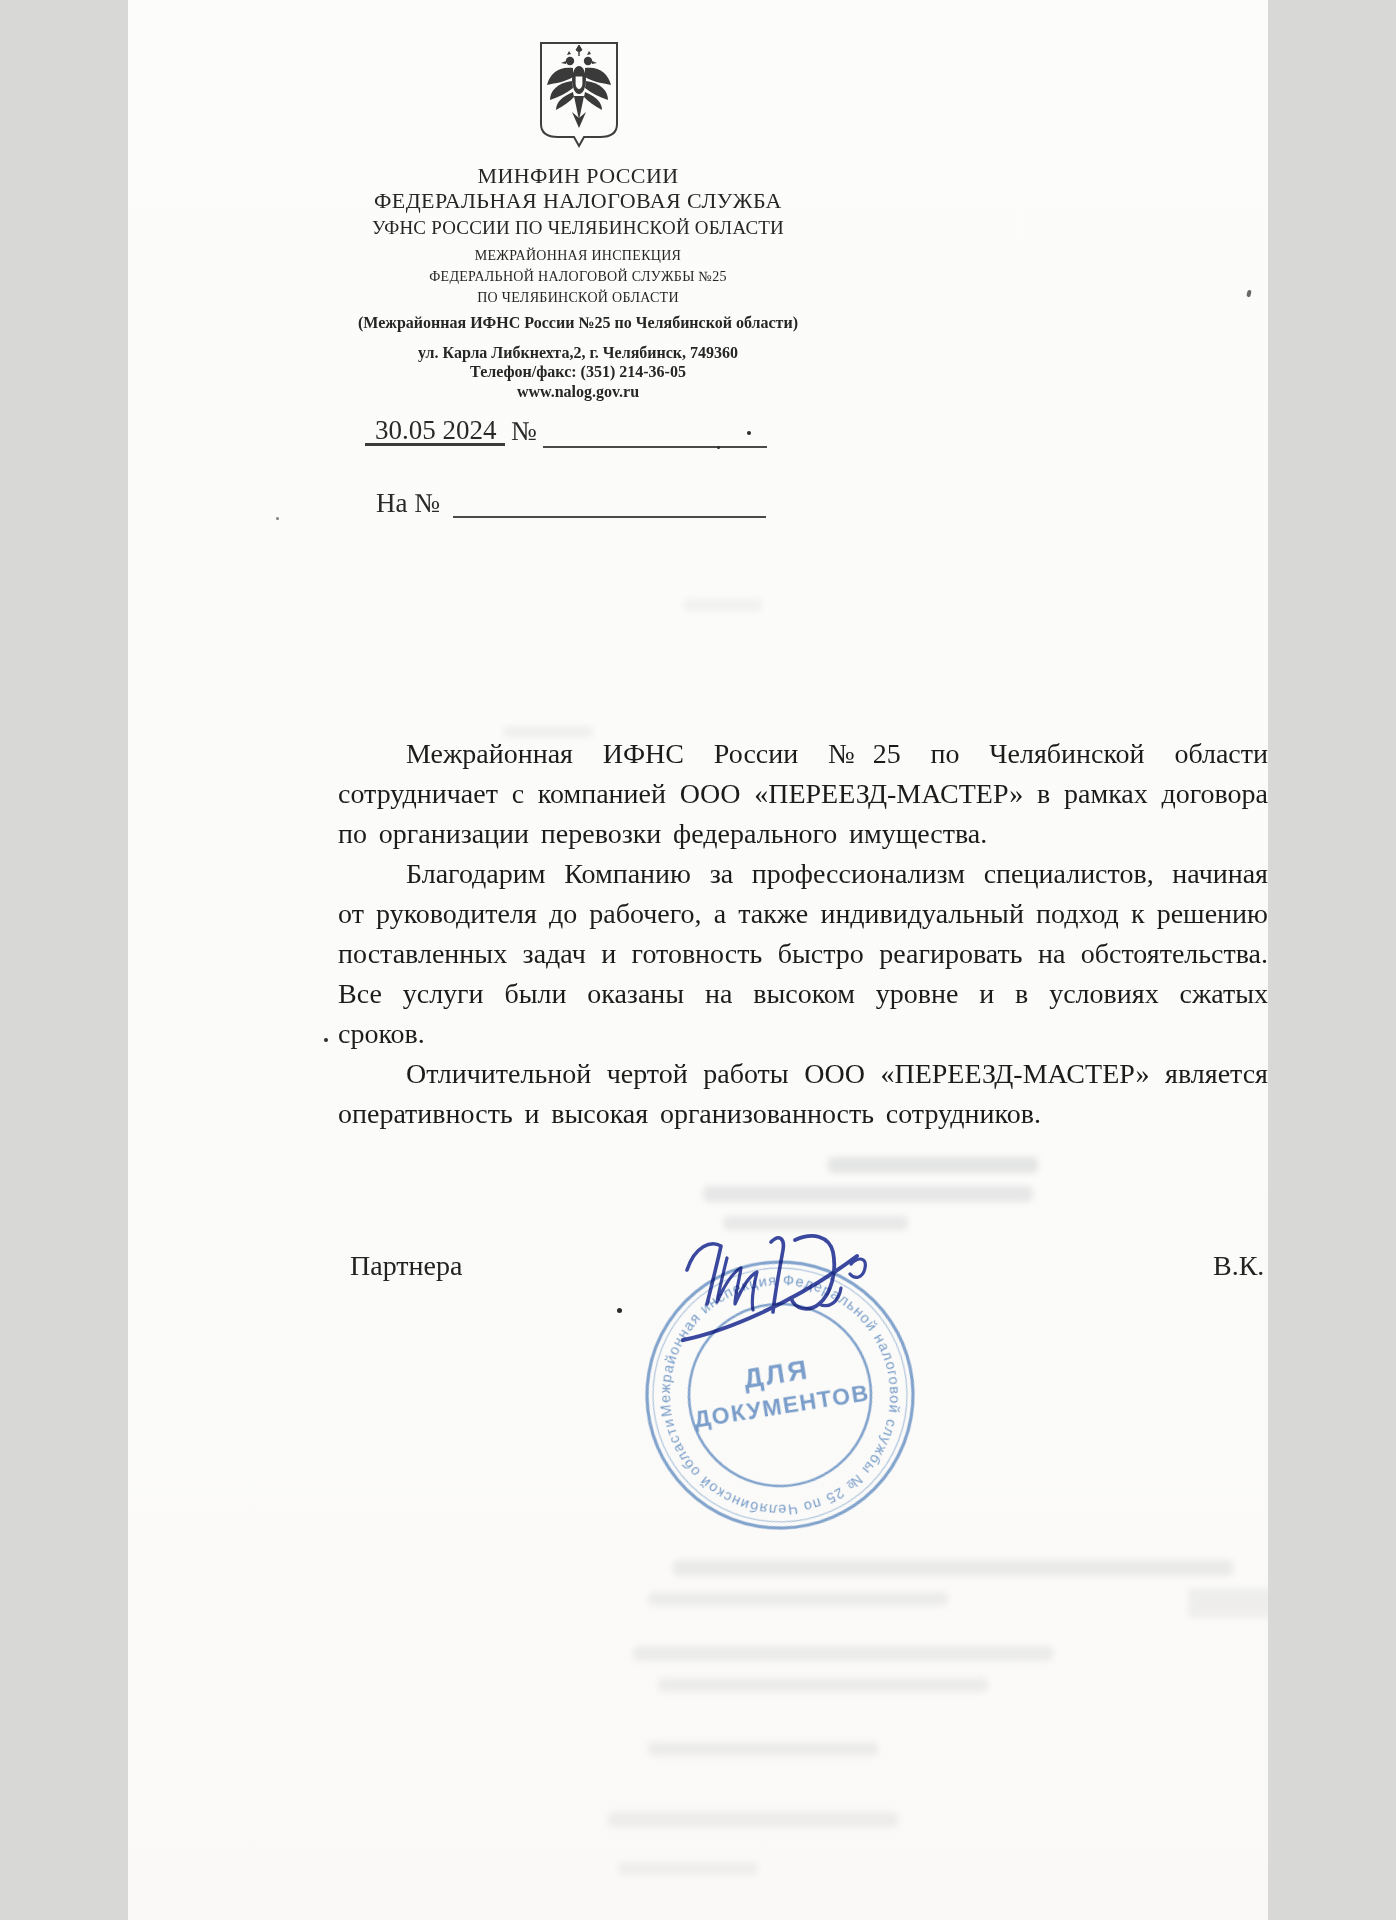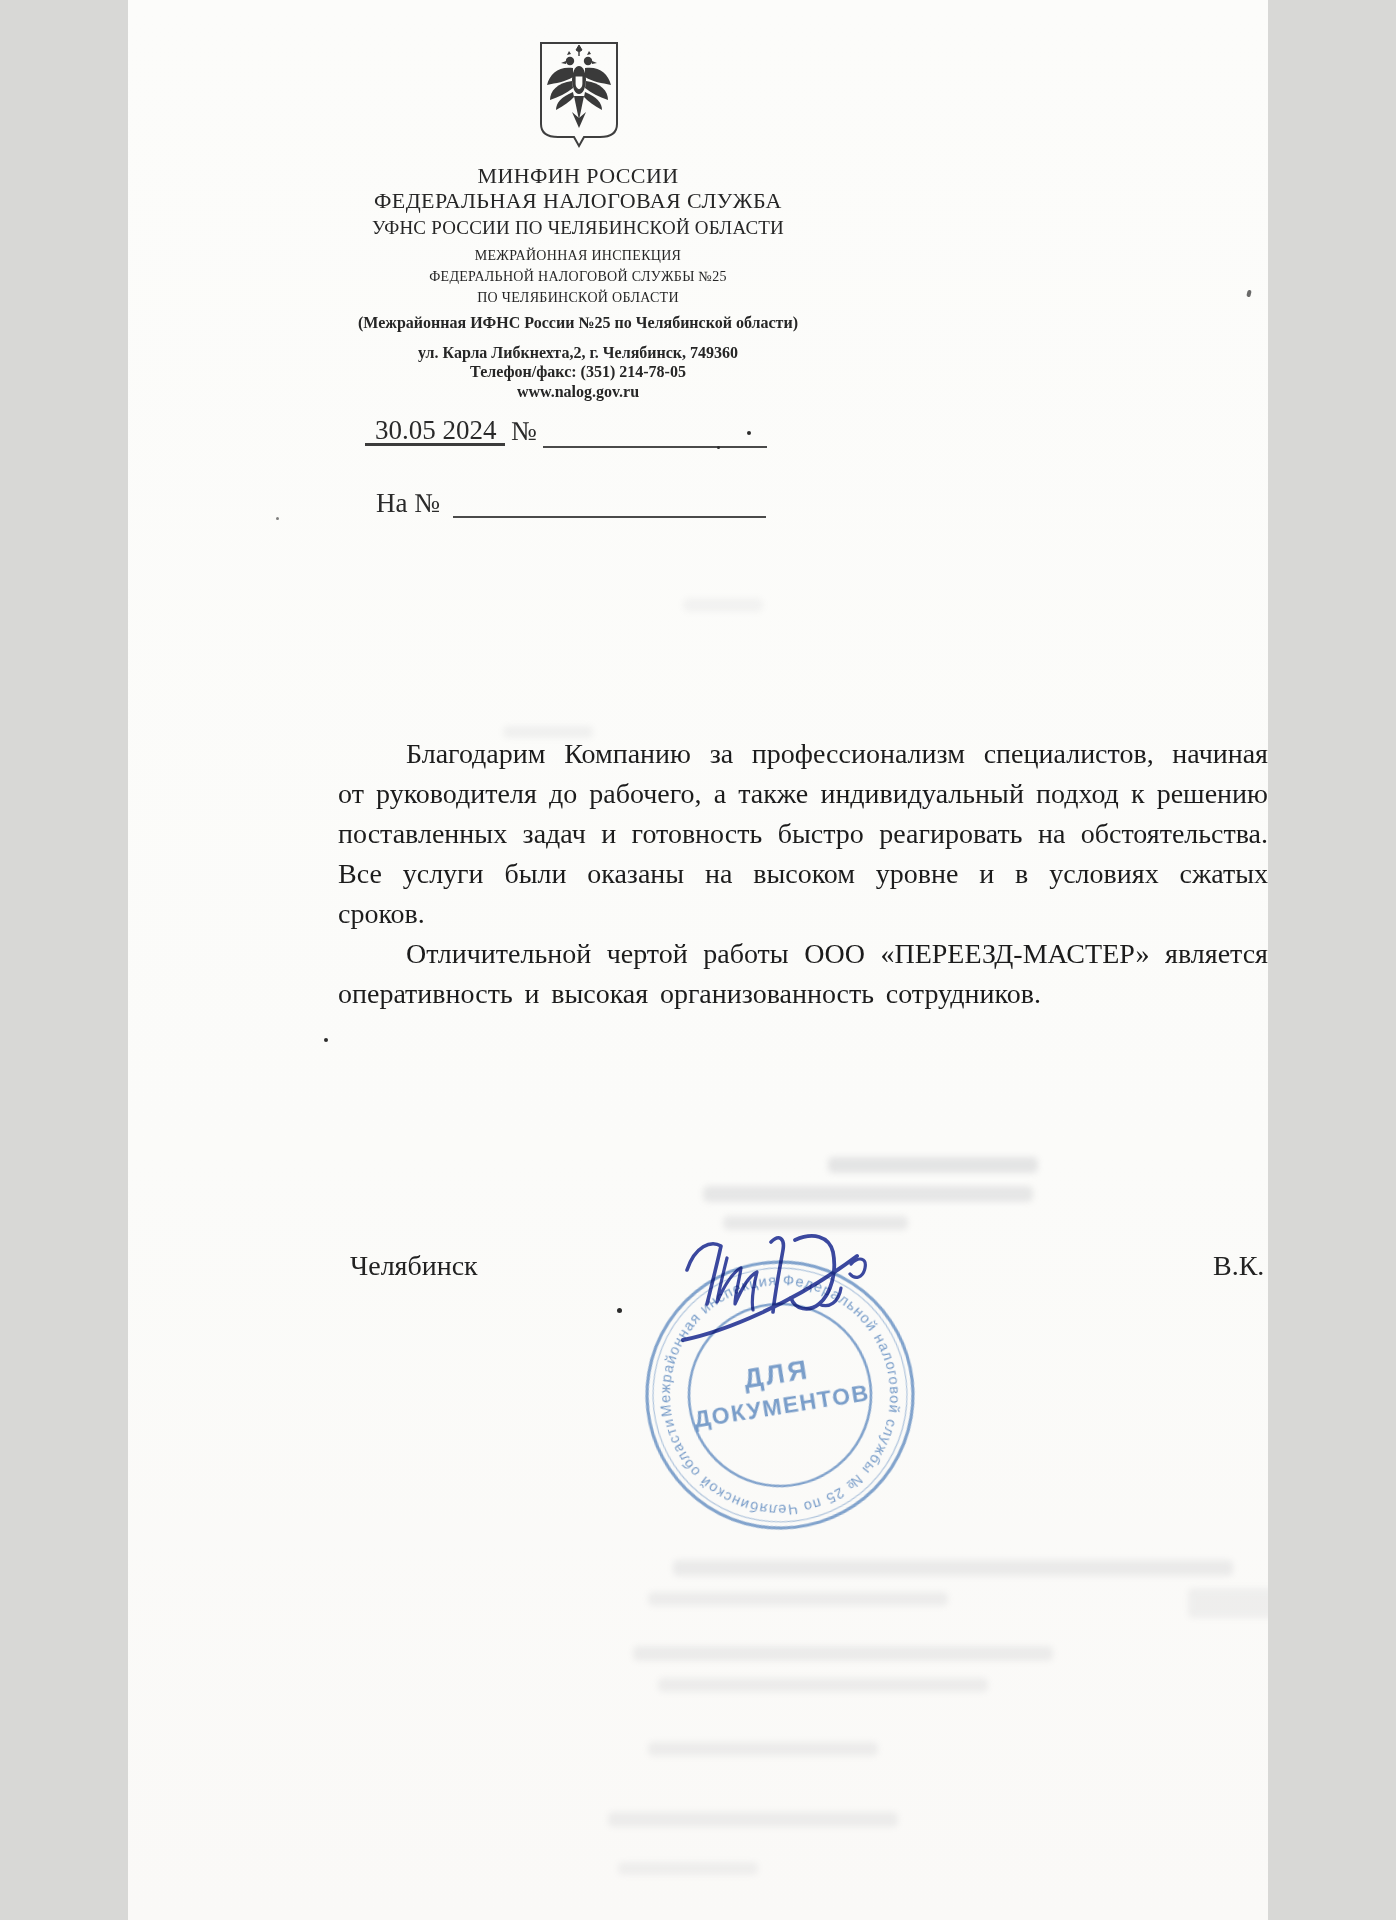--- a/index.html
+++ b/index.html
@@ -77,39 +77,40 @@
     </svg>
 
     <div class="lh-line lh-big" style="top:163px;">МИНФИН РОССИИ</div>
     <div class="lh-line lh-big" style="top:188px;">ФЕДЕРАЛЬНАЯ НАЛОГОВАЯ СЛУЖБА</div>
     <div class="lh-line lh-mid" style="top:217px;">УФНС РОССИИ ПО ЧЕЛЯБИНСКОЙ ОБЛАСТИ</div>
     <div class="lh-line lh-bold" style="top:248px;">МЕЖРАЙОННАЯ ИНСПЕКЦИЯ</div>
     <div class="lh-line lh-bold" style="top:269px;">ФЕДЕРАЛЬНОЙ НАЛОГОВОЙ СЛУЖБЫ  №25</div>
     <div class="lh-line lh-bold" style="top:290px;">ПО ЧЕЛЯБИНСКОЙ ОБЛАСТИ</div>
     <div class="lh-line lh-small" style="top:314px;">(Межрайонная ИФНС России №25 по Челябинской области)</div>
     <div class="lh-line lh-small" style="top:344px;">ул. Карла Либкнехта,2, г. Челябинск, 749360</div>
-    <div class="lh-line lh-small" style="top:363px;">Телефон/факс: (351) 214-78-05</div>
+    <div class="lh-line lh-small" style="top:363px;">Телефон/факс: (351) 214-36-05</div>
     <div class="lh-line lh-small" style="top:383px;">www.nalog.gov.ru</div>
   </div>
 
   <div class="ref-text" style="left:247px;top:415px;">30.05 2024</div>
   <div class="uline" style="left:237px;top:443px;width:140px;"></div>
   <div class="ref-text" style="left:383px;top:416px;">№</div>
   <div class="uline thin" style="left:415px;top:446px;width:224px;"></div>
 
   <div class="ref-text" style="left:248px;top:488px;">На №</div>
   <div class="uline thin" style="left:325px;top:516px;width:313px;"></div>
 
 
   <div id="letter-body" class="abs">
+    <p>Межрайонная ИФНС России №25 по Челябинской области сотрудничает с компанией ООО «ПЕРЕЕЗД-МАСТЕР» в рамках договора по организации перевозки федерального имущества.</p>
     <p>Благодарим Компанию за профессионализм специалистов, начиная от руководителя до рабочего, а также индивидуальный подход к решению поставленных задач и готовность быстро реагировать на обстоятельства. Все услуги были оказаны на высоком уровне и в условиях сжатых сроков.</p>
     <p>Отличительной чертой работы ООО «ПЕРЕЕЗД-МАСТЕР» является оперативность и высокая организованность сотрудников.</p>
   </div>
 
-  <div class="sig-text" style="left:222px;top:1250px;">Челябинск</div>
+  <div class="sig-text" style="left:222px;top:1250px;">Партнера</div>
   <div class="sig-text" style="left:1085px;top:1250px;">В.К. Шерстобитов</div>
 
   <svg id="stamp" class="abs" viewBox="0 0 288 288">
     <g stroke="#4d7fbe" fill="none">
       <circle cx="144" cy="144" r="133" stroke-width="3.2" opacity=".85"></circle>
       <circle cx="144" cy="144" r="127" stroke-width="1.1" opacity=".55"></circle>
       <circle cx="144" cy="144" r="91" stroke-width="2.6" opacity=".85"></circle>
     </g>
     <defs>
       <path id="ringPath" d="M 34,144 A 110 110 0 1 1 254,144 A 110 110 0 1 1 34,144"></path>

